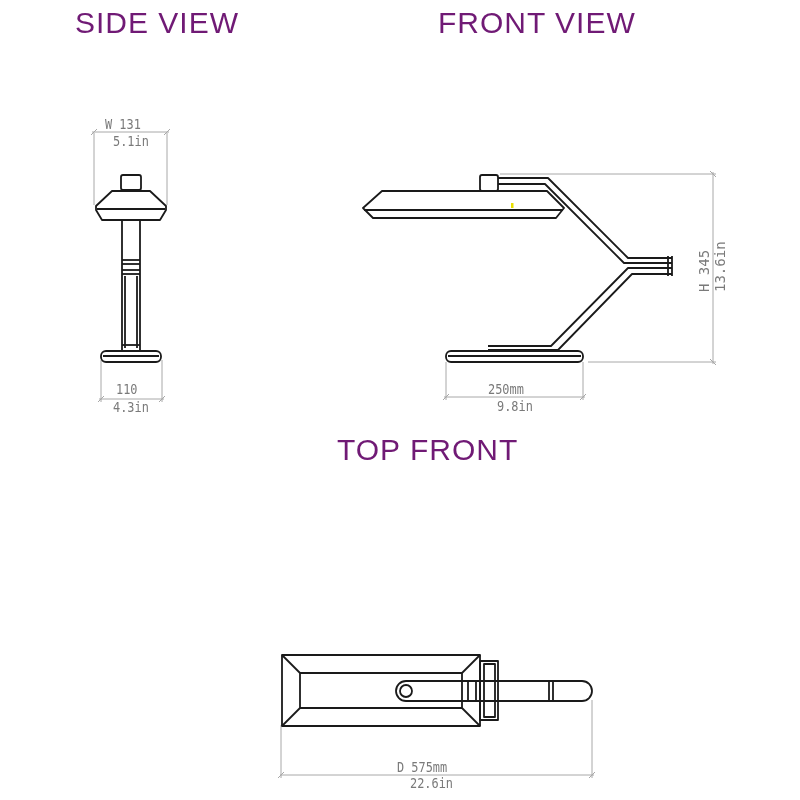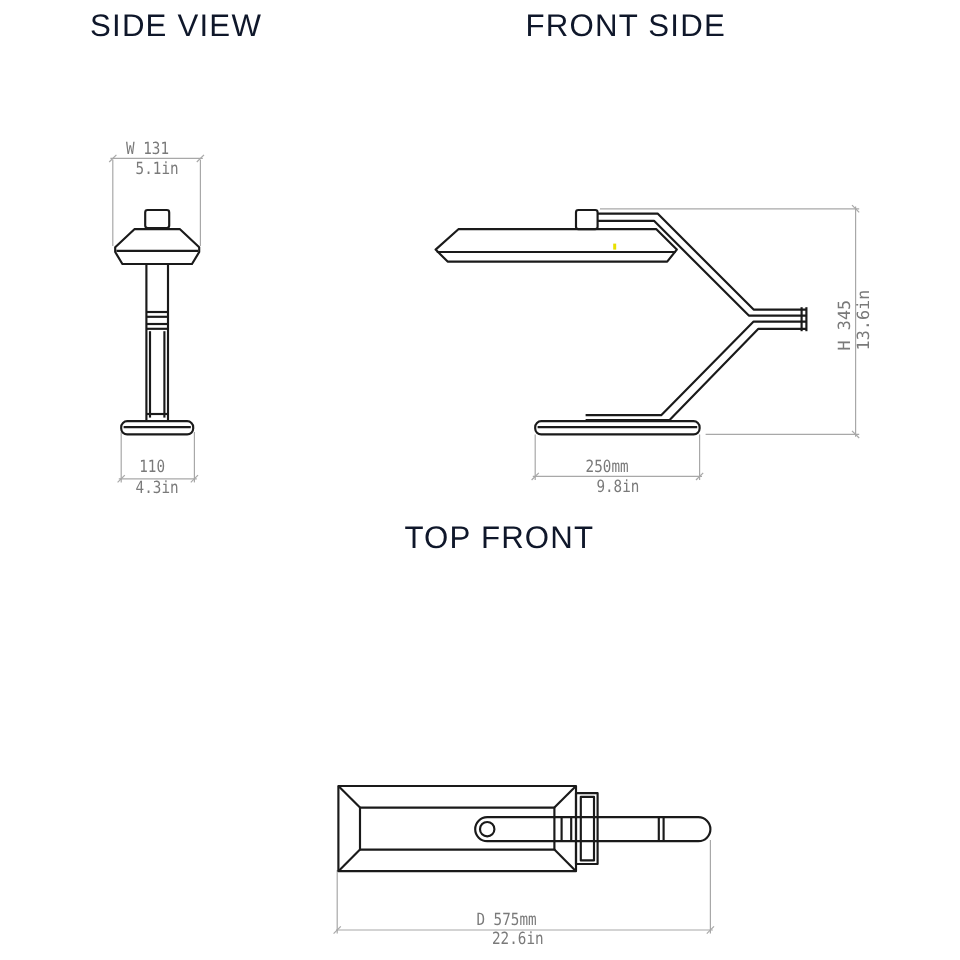--- a/index.html
+++ b/index.html
@@ -1,26 +1,26 @@
 <!DOCTYPE html>
 <html><head>
 <meta charset="utf-8">
 <style>
   html,body{margin:0;padding:0;background:#fff;}
   body{width:800px;height:800px;position:relative;overflow:hidden;font-family:"DejaVu Sans",sans-serif;}
-  .title{position:absolute;font-family:"Liberation Sans",sans-serif;font-weight:300;font-size:26px;letter-spacing:1px;color:#0f172a;white-space:nowrap;}
+  .title{position:absolute;font-family:"Liberation Sans",sans-serif;font-weight:300;font-size:30px;letter-spacing:1px;color:#701a75;white-space:nowrap;}
   .dim{position:absolute;font-family:"DejaVu Sans Mono",monospace;font-size:14px;color:#7a7a7a;white-space:nowrap;transform:scaleX(0.85);transform-origin:left top;}
   svg{position:absolute;left:0;top:0;}
   .vlab{position:absolute;font-family:"DejaVu Sans Mono",monospace;font-size:14px;color:#7a7a7a;white-space:nowrap;transform:rotate(-90deg);transform-origin:left top;}
 </style>
 </head>
 <body>
 
 <div class="title" style="left:75px;top:6px;">SIDE VIEW</div>
-<div class="title" style="left:438px;top:6px;">FRONT SIDE</div>
+<div class="title" style="left:438px;top:6px;">FRONT VIEW</div>
 <div class="title" style="left:337px;top:433px;">TOP FRONT</div>
 
 <svg width="800" height="800" viewBox="0 0 800 800">
   <g fill="none" stroke="#a8a8a8" stroke-width="1">
 
     <g>
       <line x1="94" y1="133" x2="94" y2="205"></line>
       <line x1="167" y1="133" x2="167" y2="205"></line>
       <line x1="92" y1="132" x2="169" y2="132"></line>
       <line x1="91" y1="135" x2="97" y2="129"></line>

